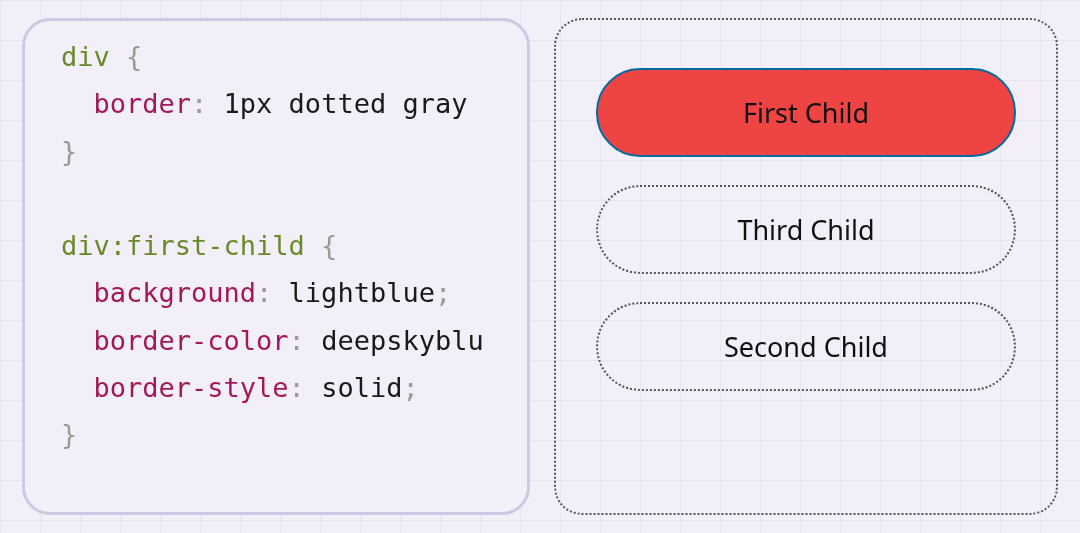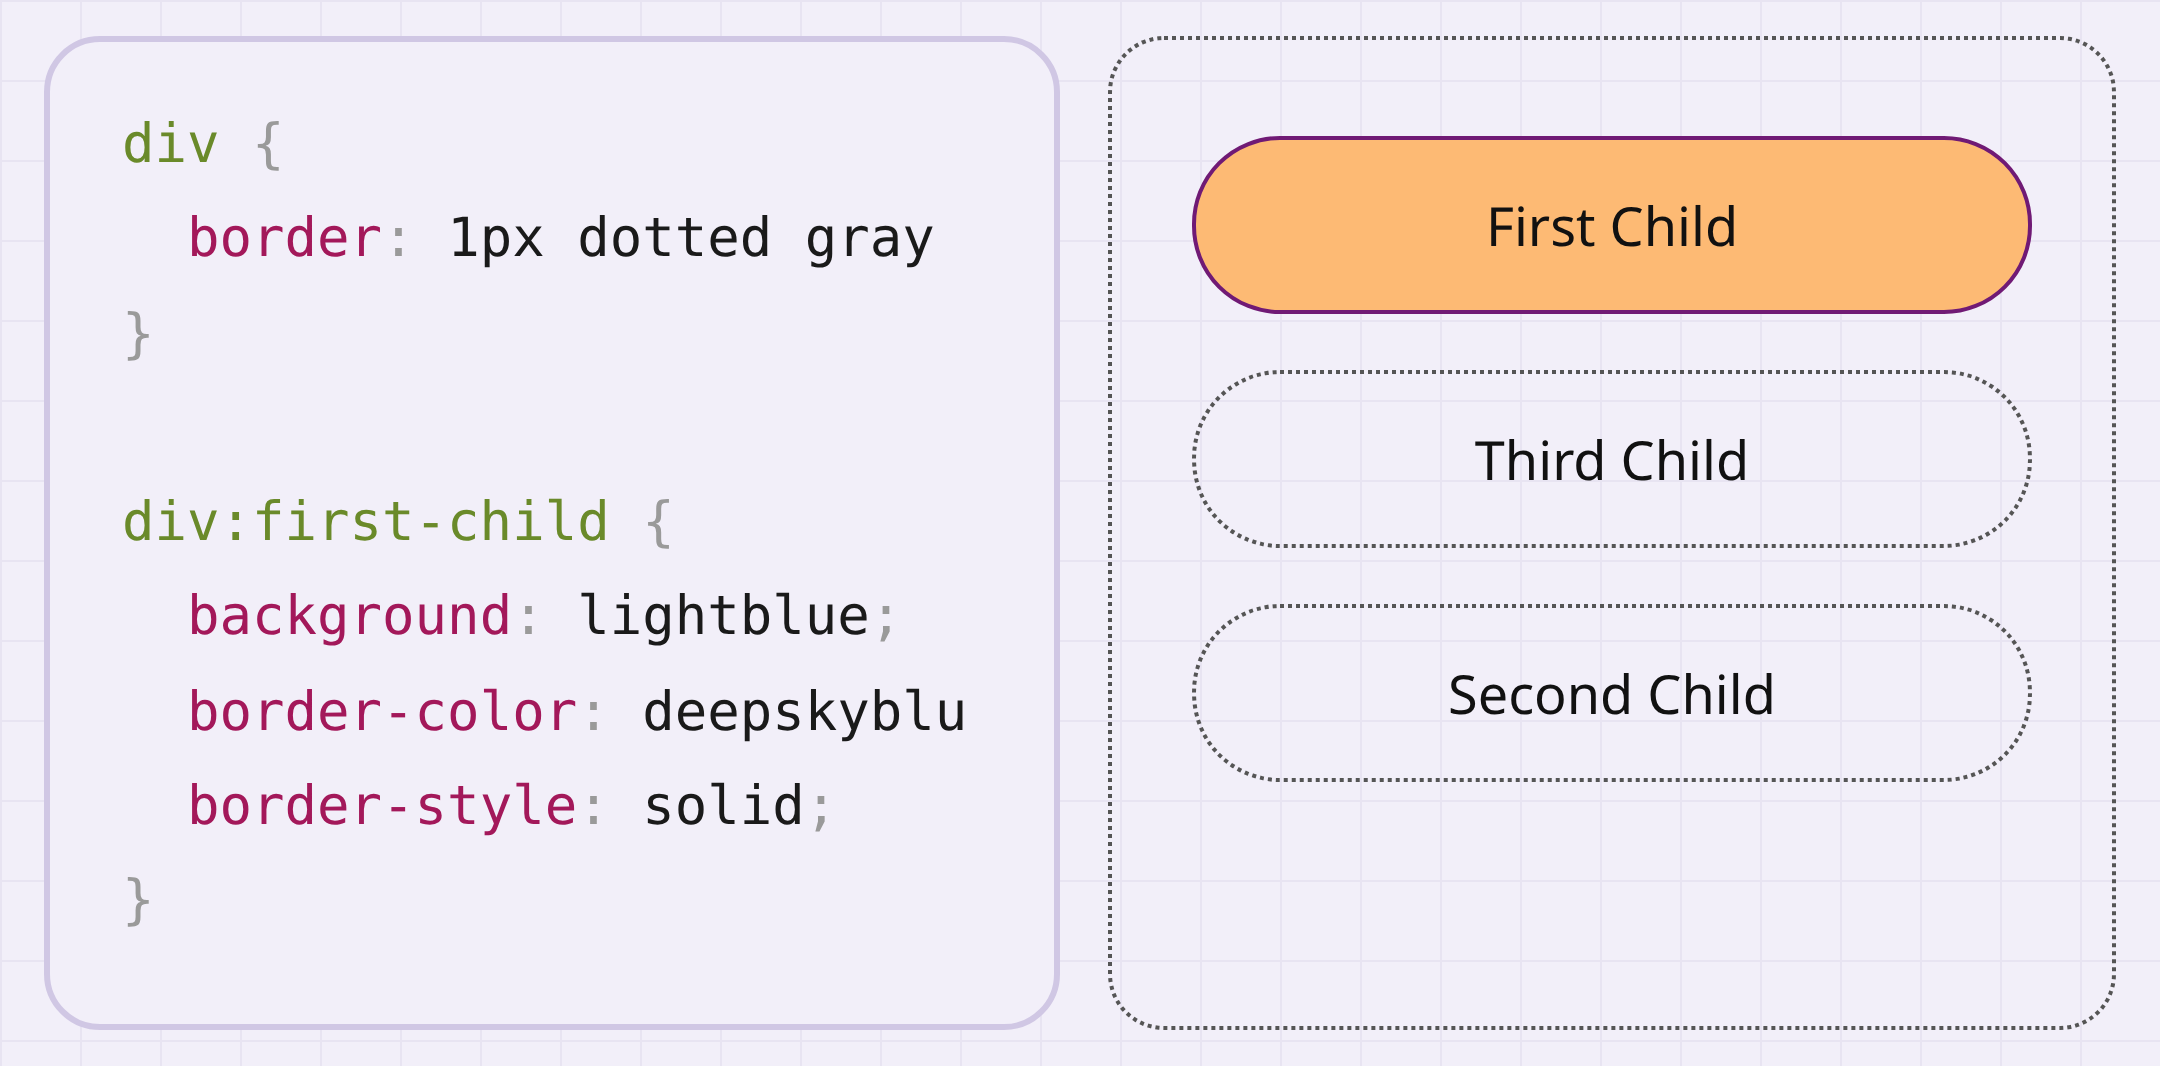--- a/index.html
+++ b/index.html
@@ -17,21 +17,21 @@
       background-size: 40px 40px;
       font-family: ui-sans-serif, -apple-system, system-ui, sans-serif;
       display: flex;
       gap: 24px;
       padding: 18px 22px;
     }
     .code-panel {
       flex: 0 0 508px;
       border: 3px solid #d0c7e4;
       border-radius: 28px;
-      padding: 28px 36px;
+      padding: 12px 36px;
       overflow: hidden;
       white-space: pre;
       font-family: ui-monospace, "SF Mono", Menlo, Consolas, monospace;
       font-size: 27px;
       line-height: 1.75;
       color: #1a1a1a;
       background: #f2eff9;
     }
     .tok-sel { color: #6a8a2a; }
     .tok-prop { color: #a3185a; }
@@ -52,22 +52,22 @@
       width: 100%;
       max-width: 420px;
       border: 2px dotted #555;
       border-radius: 44px;
       padding: 24px 0;
       text-align: center;
       font-size: 27px;
       color: #111;
     }
     .child.first {
-      background: #fdba74;
-      border: 2px solid #701a75;
+      background: #ef4444;
+      border: 2px solid #0369a1;
     }
   </style>
 </head>
 <body>
 
 <div class="code-panel"><span class="tok-sel">div</span> <span class="tok-punct">{</span>
   <span class="tok-prop">border</span><span class="tok-punct">:</span> <span class="tok-val">1px dotted gray</span>
 <span class="tok-punct">}</span>
 
 <span class="tok-sel">div:first-child</span> <span class="tok-punct">{</span>

